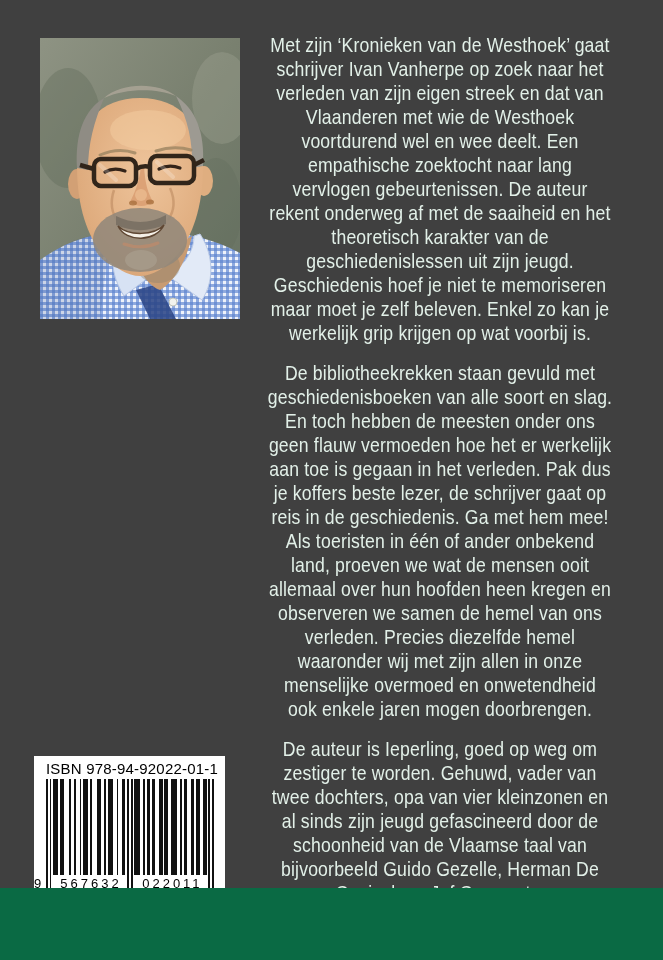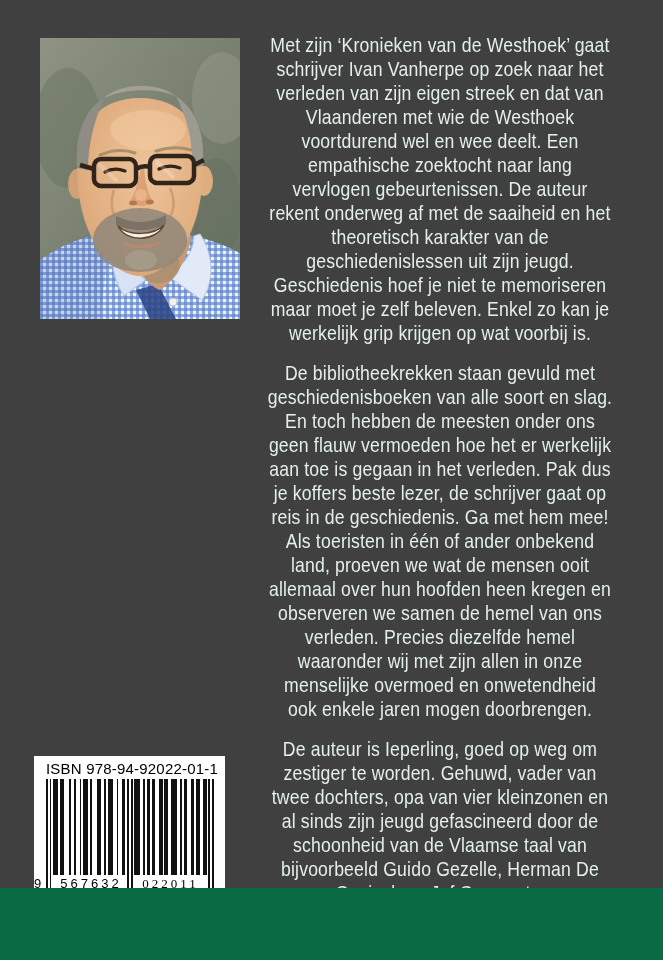--- a/index.html
+++ b/index.html
@@ -35,21 +35,21 @@
   .bars{position:relative;display:flex;height:112px;margin-top:3px;align-items:flex-start;}
   .bars i{flex:1 1 0;height:96px;}
   .bars i.b{background:#111111;}
   .bars i.g{height:111px;}
   .dg{
     position:absolute;bottom:0;z-index:2;color:#000;background:#ffffff;
     font-size:13px;line-height:14px;letter-spacing:3px;padding:0 1px;white-space:nowrap;
   }
   .dg-lead{left:-12px;background:transparent;letter-spacing:0;padding:0;}
   .dg-mid{left:8%;}
-  .dg-right{left:57%;font-family:Liberation Serif, serif;}
+  .dg-right{left:57%;}
 </style>
 </head>
 <body>
 
 <div class="cover">
 
   <div class="photo">
     <svg viewBox="0 0 200 281" preserveAspectRatio="none" xmlns="http://www.w3.org/2000/svg">
       <defs>
         <linearGradient id="pbg" x1="0" y1="0" x2="1" y2="1">

